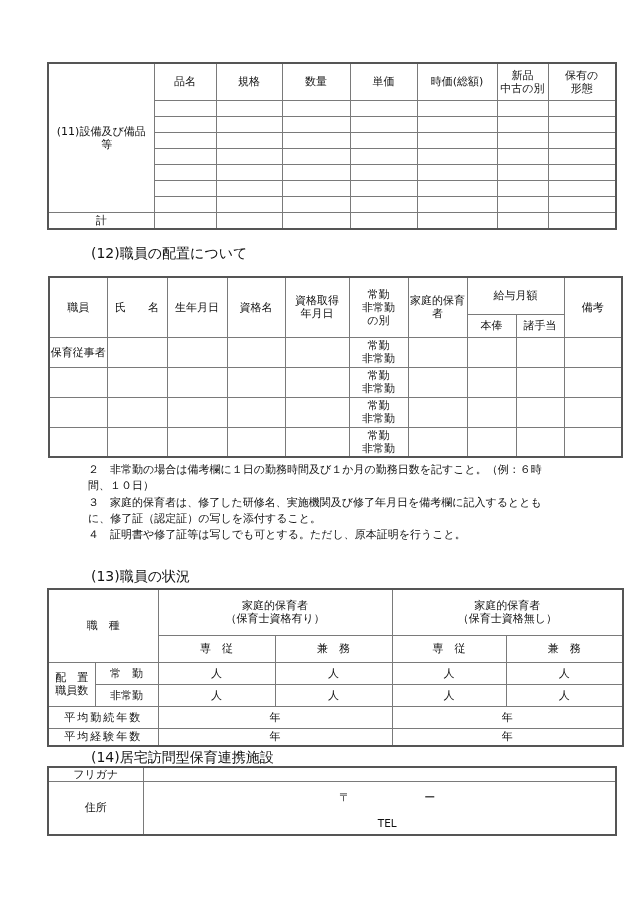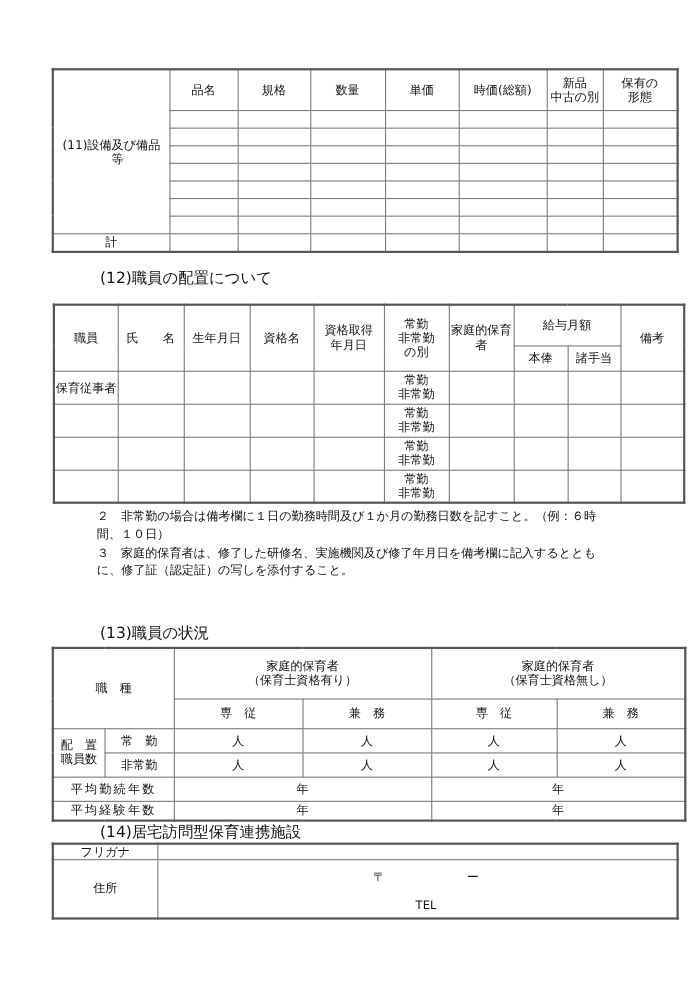--- a/index.html
+++ b/index.html
@@ -226,20 +226,21 @@
           <td></td>
     </tr>
   </tbody>
     </table>
 
   <div class="notes">
     <div>　　　２　非常勤の場合は備考欄に１日の勤務時間及び１か月の勤務日数を記すこと。（例：６時</div>
     <div>　　　間、１０日）</div>
     <div>　　　３　家庭的保育者は、修了した研修名、実施機関及び修了年月日を備考欄に記入するととも</div>
     <div>　　　に、修了証（認定証）の写しを添付すること。</div>
+    <div>　　　４　証明書や修了証等は写しでも可とする。ただし、原本証明を行うこと。</div>
   </div>
 
   <div class="sec-title" style="left:47px;top:570px;">(13)職員の状況</div>
 
   <table class="tbl" style="left:47px;top:588px;width:575px;">
     <colgroup>
       <col style="width:47px">
         <col style="width:63px">
         <col style="width:117px">
       <col style="width:117px">

